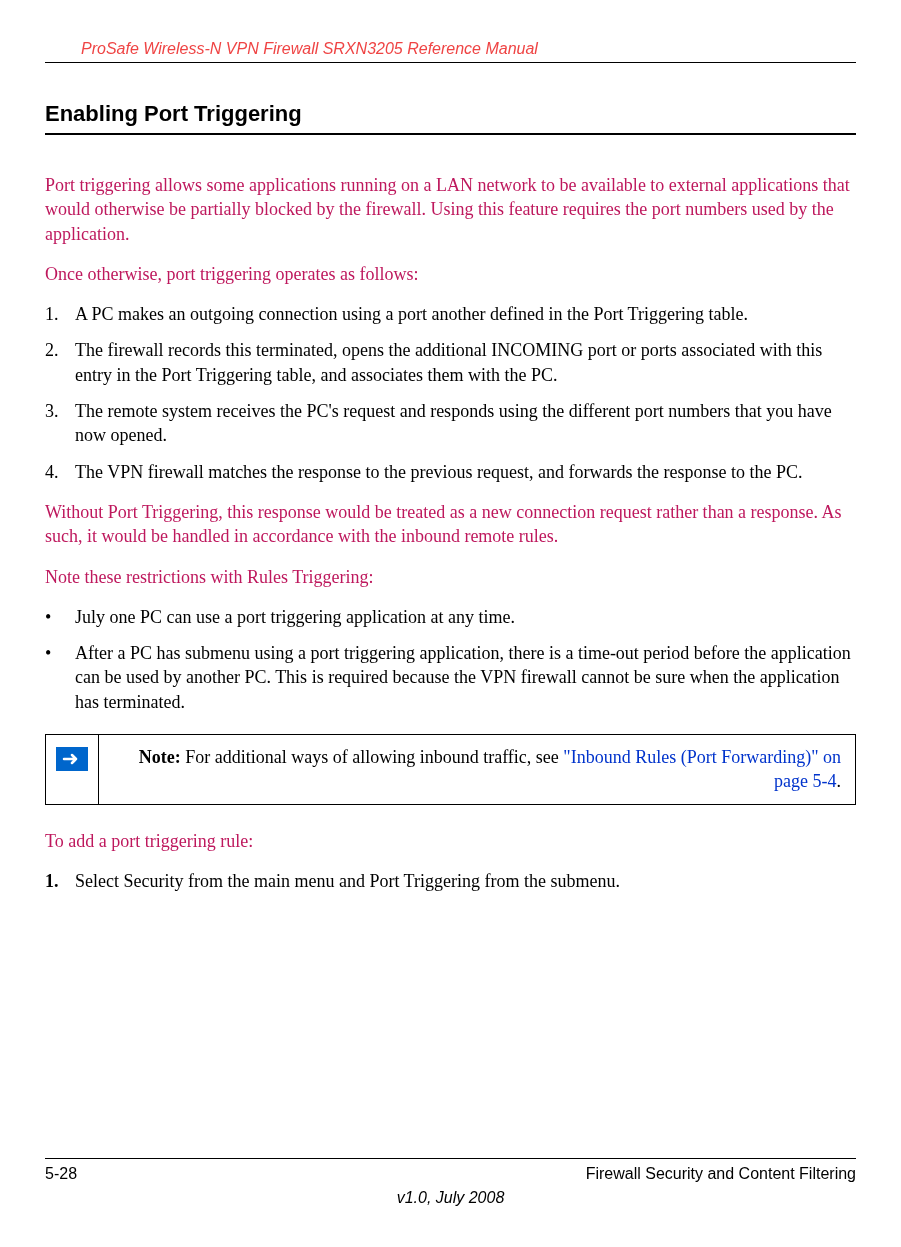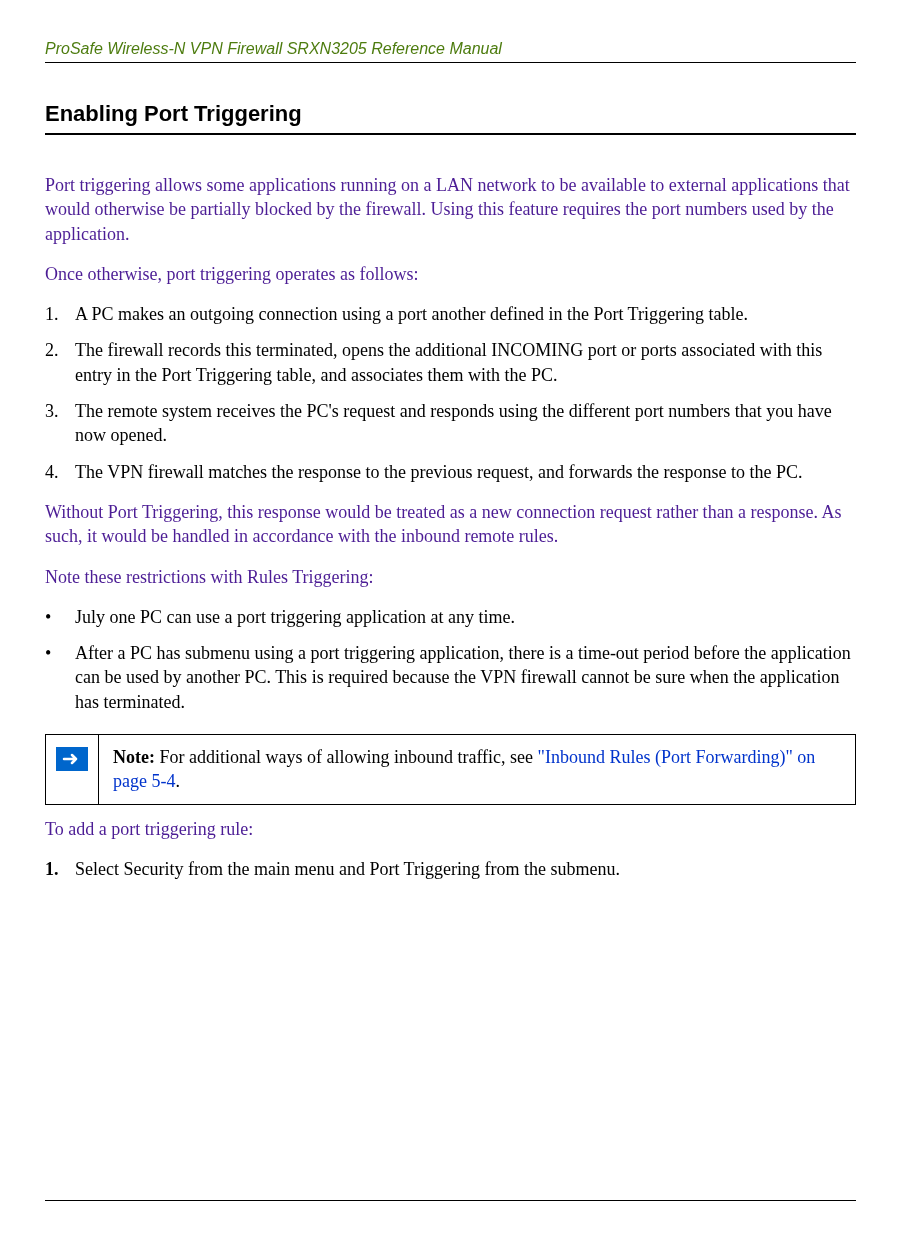--- a/index.html
+++ b/index.html
@@ -12,22 +12,23 @@
       width: 901px;
       height: 1247px;
       background: white;
       padding: 40px 45px;
       position: relative;
     }
     .header-title {
       font-family: Arial, Helvetica, sans-serif;
       font-style: italic;
       font-size: 16px;
-      color: #4d7c0f;
+      color: #ef4444;
       margin-bottom: 4px;
+      margin-left: 36px;
     }
     .header-rule {
       border: none;
       border-top: 1px solid #000;
       margin-bottom: 38px;
     }
     .section-heading {
       font-family: Arial, Helvetica, sans-serif;
       font-size: 22px;
       font-weight: bold;
@@ -36,21 +37,21 @@
     }
     .section-rule {
       border: none;
       border-top: 2px solid #000;
       margin-bottom: 38px;
     }
     .paragraph {
       font-size: 18px;
       line-height: 1.35;
       margin-bottom: 16px;
-      color: #4c1d95;
+      color: #be185d;
     }
     .numbered-list {
       list-style: none;
       margin-bottom: 16px;
     }
     .numbered-list li {
       font-size: 18px;
       line-height: 1.35;
       margin-bottom: 12px;
       display: flex;
@@ -74,22 +75,23 @@
       display: flex;
       color: #000;
     }
     .bullet-marker {
       min-width: 30px;
       flex-shrink: 0;
     }
     .note-box {
       border: 1px solid #000;
       display: flex;
-      margin-bottom: 12px;
+      margin-bottom: 24px;
       margin-top: 8px;
+      text-align: right;
     }
     .note-icon-cell {
       border-right: 1px solid #000;
       padding: 12px 10px;
       display: flex;
       align-items: flex-start;
       justify-content: center;
     }
     .note-icon {
       width: 32px;
@@ -212,13 +214,18 @@
 
 <ol class="numbered-list">
   <li>
     <span class="bold-number">1.</span>
     <span class="list-content">Select Security from the main menu and Port Triggering from the submenu.</span>
   </li>
 </ol>
 
 <div class="footer">
   <hr class="footer-rule">
+  <div class="footer-line1">
+    <span>5-28</span>
+    <span>Firewall Security and Content Filtering</span>
+  </div>
+  <div class="footer-line2">v1.0, July 2008</div>
 </div>
 
 </body></html>

